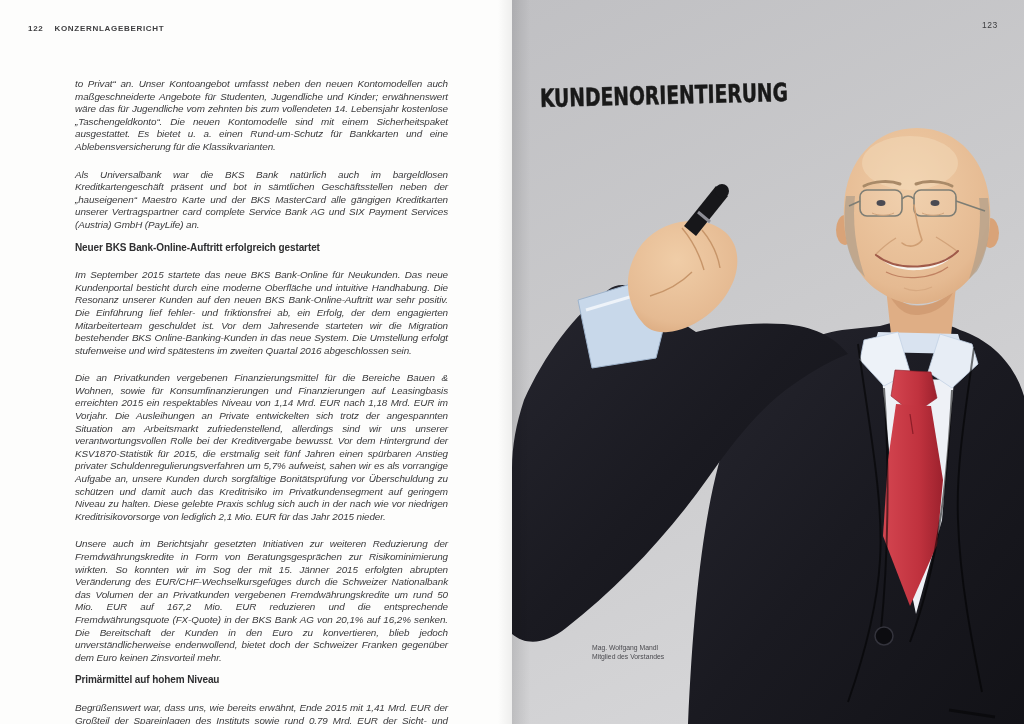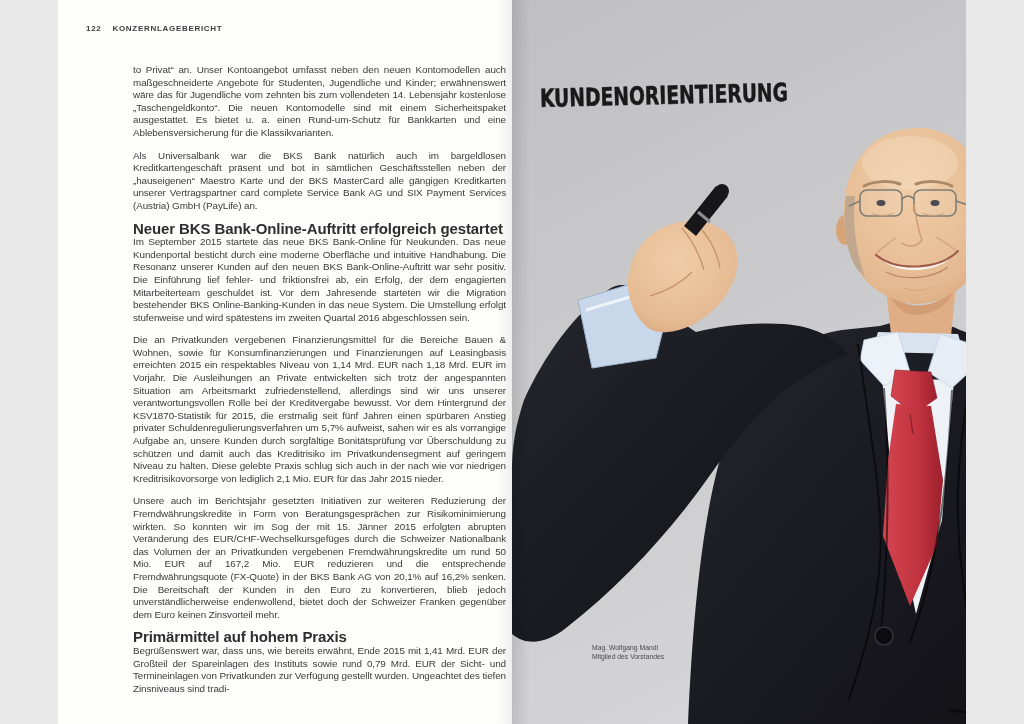--- a/index.html
+++ b/index.html
@@ -1,37 +1,37 @@
 <!DOCTYPE html>
 <html lang="de"><head>
 <meta charset="utf-8">
 <style>
   html,body{margin:0;padding:0;background:#e8e8e8;}
   .spread{
-    position:relative;width:908px;height:724px;margin:0 auto;
+    position:relative;width:1024px;height:724px;margin:0 auto;
     display:flex;background:#ffffff;overflow:hidden;
     font-family:"Liberation Sans",sans-serif;
   }
   
   .page-left{
     position:relative;width:512px;height:724px;background:#fdfdfc;overflow:hidden;
   }
   .page-left .running-head{
     position:absolute;top:24px;left:28px;
     font-size:8px;font-weight:bold;letter-spacing:.7px;color:#3e3e40;
     display:flex;gap:11px;
   }
   .body-col{
     position:absolute;top:63px;left:75px;width:373px;
     font-size:9.9px;line-height:12.6px;text-align:justify;
     color:#3b3b3d;letter-spacing:-.1px;
     hyphens:auto;-webkit-hyphens:auto;
   }
-  .body-col p{margin:1px 0 10px 0;}
-  .body-col h3{margin:0;font-size:15px;line-height:12.6px;color:#2e2e30;font-weight:bold;}
+  .body-col p{margin:15px 0 10px 0;font-style:italic;}
+  .body-col h3{margin:0;font-size:10px;line-height:12.6px;color:#2e2e30;font-weight:bold;}
   .gutter-left{
     position:absolute;top:0;right:0;width:14px;height:724px;
     background:linear-gradient(to right,rgba(0,0,0,0),rgba(0,0,0,.06));
   }
   
   .page-right{position:relative;width:512px;height:724px;overflow:hidden;}
   .page-right svg{display:block;}
   .gutter-right{
     position:absolute;top:0;left:0;width:18px;height:724px;
     background:linear-gradient(to right,rgba(0,0,0,.10),rgba(0,0,0,0));
@@ -49,21 +49,21 @@
       <span>KONZERNLAGEBERICHT</span>
     </div>
 
     <div class="body-col">
       <p>to Privat“ an. Unser Kontoangebot umfasst neben den neuen Kontomodellen auch maßgeschneiderte Angebote für Studenten, Jugendliche und Kinder; erwähnenswert wäre das für Jugendliche vom zehnten bis zum vollendeten 14. Lebensjahr kostenlose „Taschengeldkonto“. Die neuen Kontomodelle sind mit einem Sicherheitspaket ausgestattet. Es bietet u. a. einen Rund-um-Schutz für Bankkarten und eine Ablebensversicherung für die Klassikvarianten.</p>
       <p>Als Universalbank war die BKS Bank natürlich auch im bargeldlosen Kreditkartengeschäft präsent und bot in sämtlichen Geschäftsstellen neben der „hauseigenen“ Maestro Karte und der BKS MasterCard alle gängigen Kreditkarten unserer Vertragspartner card complete Service Bank AG und SIX Payment Services (Austria) GmbH (PayLife) an.</p>
       <h3>Neuer BKS Bank-Online-Auftritt erfolgreich gestartet</h3>
       <p>Im September 2015 startete das neue BKS Bank-Online für Neukunden. Das neue Kundenportal besticht durch eine moderne Oberfläche und intuitive Handhabung. Die Resonanz unserer Kunden auf den neuen BKS Bank-Online-Auftritt war sehr positiv. Die Einführung lief fehler- und friktionsfrei ab, ein Erfolg, der dem engagierten Mitarbeiterteam geschuldet ist. Vor dem Jahresende starteten wir die Migration bestehender BKS Online-Banking-Kunden in das neue System. Die Umstellung erfolgt stufenweise und wird spätestens im zweiten Quartal 2016 abgeschlossen sein.</p>
       <p>Die an Privatkunden vergebenen Finanzierungsmittel für die Bereiche Bauen &amp; Wohnen, sowie für Konsumfinanzierungen und Finanzierungen auf Leasingbasis erreichten 2015 ein respektables Niveau von 1,14 Mrd. EUR nach 1,18 Mrd. EUR im Vorjahr. Die Ausleihungen an Private entwickelten sich trotz der angespannten Situation am Arbeitsmarkt zufriedenstellend, allerdings sind wir uns unserer verantwortungsvollen Rolle bei der Kreditvergabe bewusst. Vor dem Hintergrund der KSV1870-Statistik für 2015, die erstmalig seit fünf Jahren einen spürbaren Anstieg privater Schuldenregulierungsverfahren um 5,7% aufweist, sahen wir es als vorrangige Aufgabe an, unsere Kunden durch sorgfältige Bonitätsprüfung vor Überschuldung zu schützen und damit auch das Kreditrisiko im Privatkundensegment auf geringem Niveau zu halten. Diese gelebte Praxis schlug sich auch in der nach wie vor niedrigen Kreditrisikovorsorge von lediglich 2,1 Mio. EUR für das Jahr 2015 nieder.</p>
       <p>Unsere auch im Berichtsjahr gesetzten Initiativen zur weiteren Reduzierung der Fremdwährungskredite in Form von Beratungsgesprächen zur Risikominimierung wirkten. So konnten wir im Sog der mit 15. Jänner 2015 erfolgten abrupten Veränderung des EUR/CHF-Wechselkursgefüges durch die Schweizer Nationalbank das Volumen der an Privatkunden vergebenen Fremdwährungskredite um rund 50 Mio. EUR auf 167,2 Mio. EUR reduzieren und die entsprechende Fremdwährungsquote (FX-Quote) in der BKS Bank AG von 20,1% auf 16,2% senken. Die Bereitschaft der Kunden in den Euro zu konvertieren, blieb jedoch unverständlicherweise endenwollend, bietet doch der Schweizer Franken gegenüber dem Euro keinen Zinsvorteil mehr.</p>
-      <h3>Primärmittel auf hohem Praxis</h3>
+      <h3>Primärmittel auf hohem Niveau</h3>
       <p>Begrüßenswert war, dass uns, wie bereits erwähnt, Ende 2015 mit 1,41 Mrd. EUR der Großteil der Spareinlagen des Instituts sowie rund 0,79 Mrd. EUR der Sicht- und Termineinlagen von Privatkunden zur Verfügung gestellt wurden. Ungeachtet des tiefen Zinsniveaus sind tradi-</p>
     </div>
 
     <div class="gutter-left"></div>
   </section>
 
   <section class="page-right">
     <svg width="512" height="724" viewBox="0 0 512 724">
       <defs>
         <linearGradient id="bgGrad" x1="0" y1="0" x2="0.35" y2="1">

